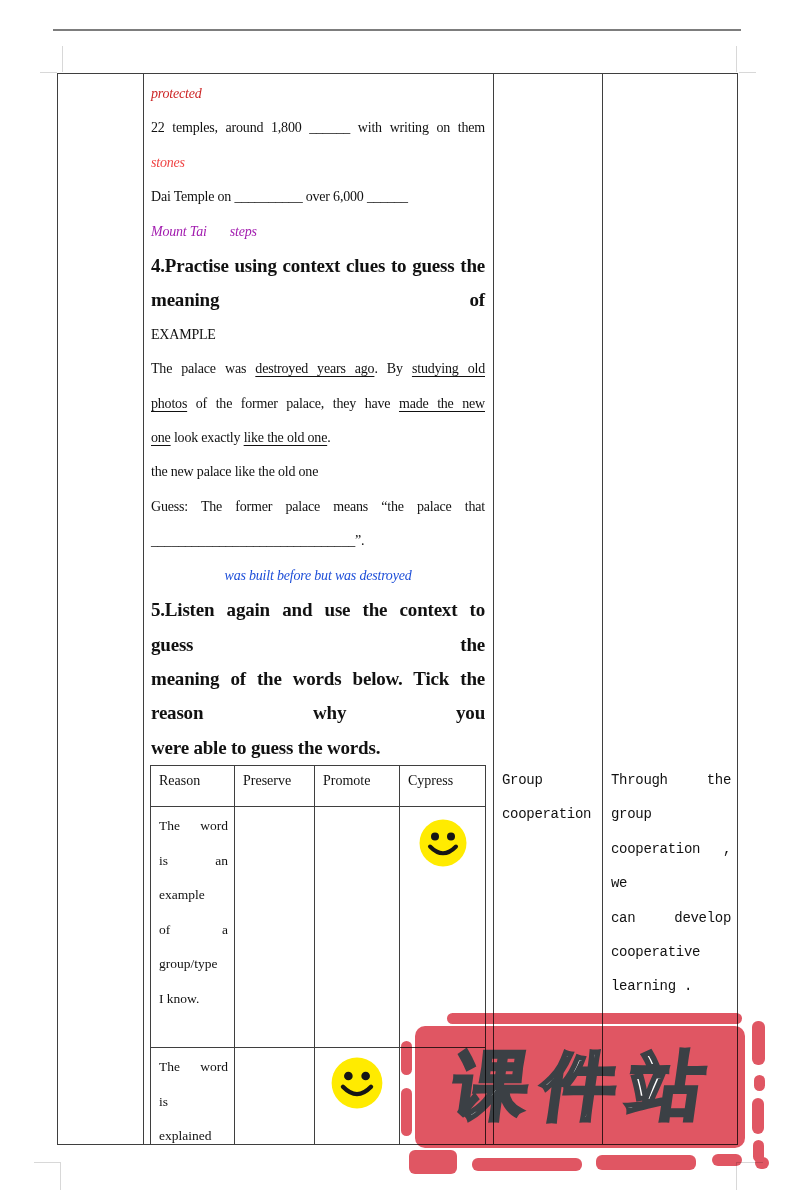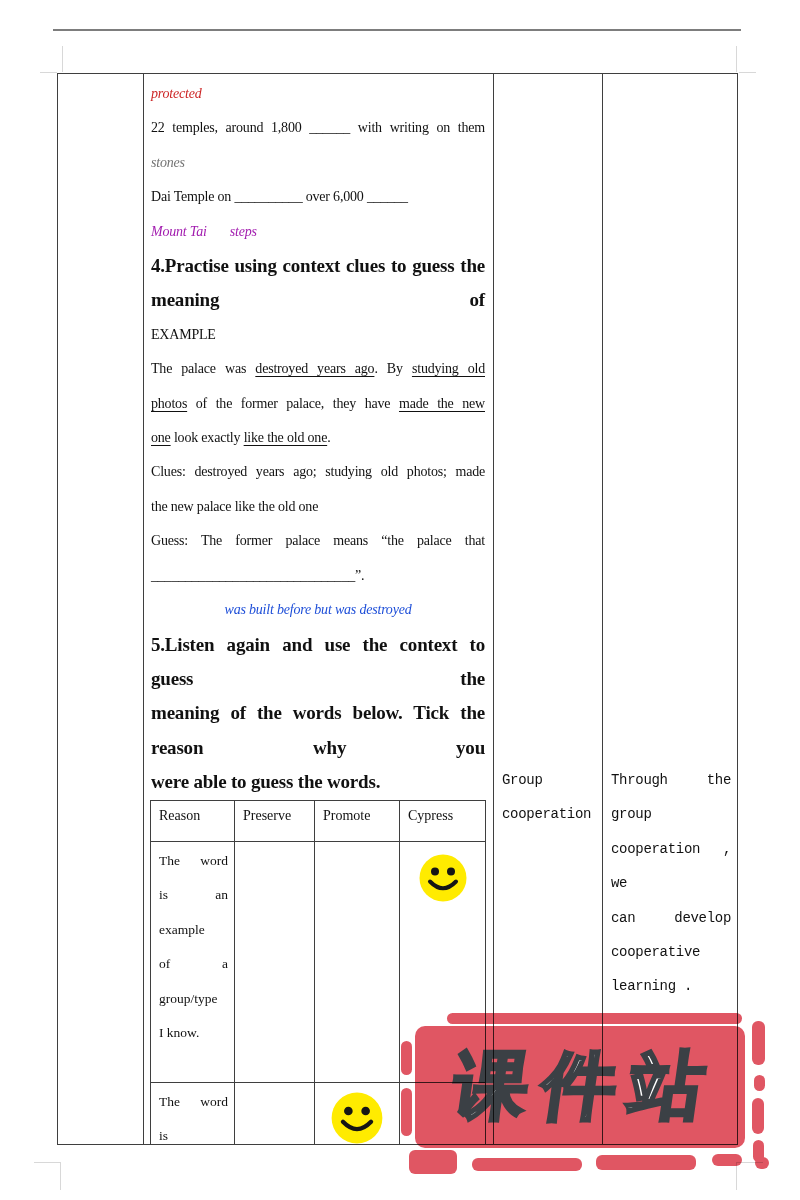--- a/index.html
+++ b/index.html
@@ -63,29 +63,28 @@
   <div class="mark" style="left:34px;top:1162px;width:26px;height:1px;"></div>
   <div class="mark" style="left:736px;top:1162px;width:1px;height:28px;"></div>
   <div class="mark" style="left:737px;top:1162px;width:26px;height:1px;"></div>
 
   <div class="outer-table">
     <div class="ocol oc1"></div>
     <div class="ocol oc2">
       <div class="main-text">
           <div class="tline red" style="color: rgb(204, 38, 38);"><span>protected</span></div>
           <div class="tline fill"><span>22 temples, around 1,800 ______ with writing on them</span></div>
-          <div class="tline red" style="color: #737373;"><span>stones</span></div>
+          <div class="tline red" style="color: #ef4444;"><span>stones</span></div>
           <div class="tline"><span>Dai Temple on __________ over 6,000 ______</span></div>
           <div class="tline red" style="color: #a21caf;"><span>Mount Tai&nbsp;&nbsp;&nbsp;&nbsp;&nbsp;&nbsp;&nbsp;steps</span></div>
           <div class="tline bold fill"><span>4.Practise using context clues to guess the meaning of</span></div>
           <div class="tline"><span>EXAMPLE</span></div>
           <div class="tline fill"><span>The palace was </span><span class="ul">destroyed years ago</span><span>. By </span><span class="ul">studying old</span></div>
           <div class="tline fill"><span class="ul">photos</span><span> of the former palace, they have </span><span class="ul">made the new</span></div>
           <div class="tline"><span class="ul">one</span><span> look exactly </span><span class="ul">like the old one</span><span>.</span></div>
-          <div class="tline fill"><span>Clues: destroyed years ago; studying old photos; made</span></div>
           <div class="tline"><span>the new palace like the old one</span></div>
           <div class="tline fill"><span>Guess: The former palace means “the palace that</span></div>
           <div class="tline"><span>______________________________”.</span></div>
           <div class="tline red" style="color: #1d4ed8; text-align: center;"><span>was built before but was destroyed</span></div>
           <div class="tline bold fill"><span>5.Listen again and use the context to guess the</span></div>
           <div class="tline bold fill"><span>meaning of the words below. Tick the reason why you</span></div>
           <div class="tline bold"><span>were able to guess the words.</span></div>
         </div>
       <div class="inner-table">
           <div class="irow hrow">

